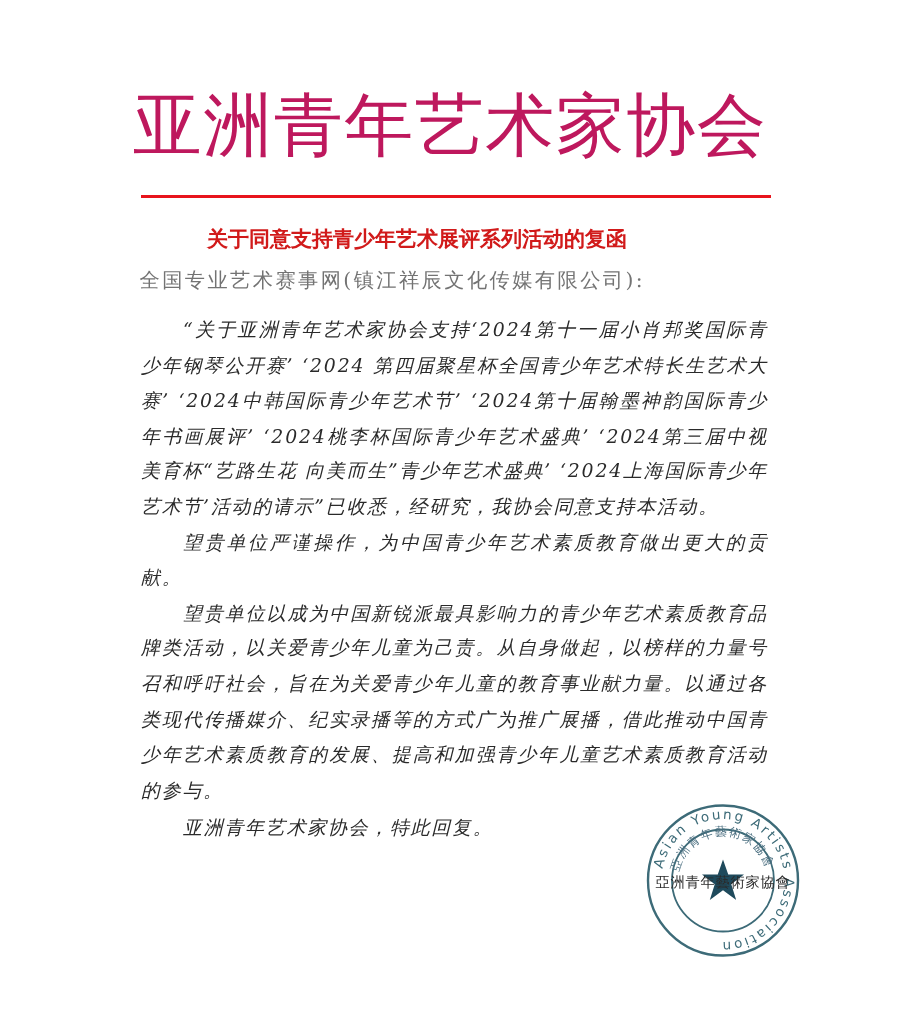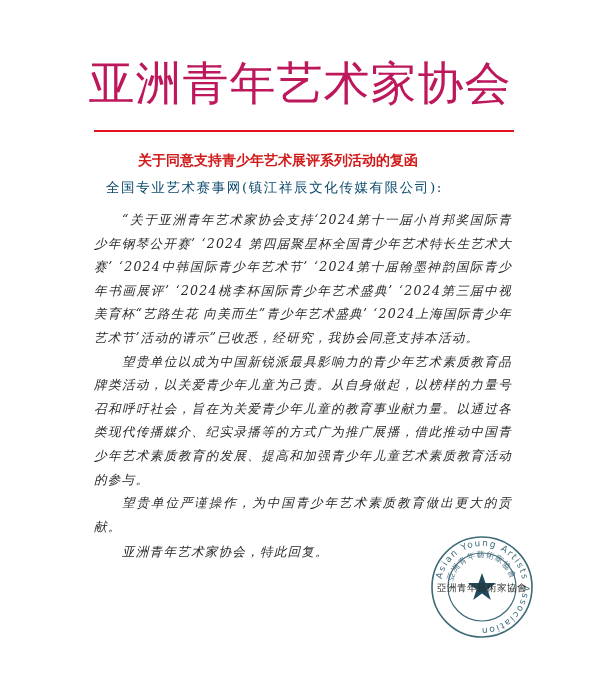--- a/index.html
+++ b/index.html
@@ -42,26 +42,26 @@
       top: 150px;
       width: 556px;
       text-align: center;
       font-size: 14px;
       line-height: 20px;
       color: #d11a1a;
       font-weight: bold;
     }
     .salutation {
       position: absolute;
-      left: 106px;
+      left: 93px;
       top: 177px;
       font-size: 13.5px;
       line-height: 20px;
       letter-spacing: 1.6px;
-      color: #0c4a6e;
+      color: #737373;
     }
     .body {
       position: absolute;
       left: 94px;
       top: 208px;
       width: 418px;
       font-size: 12.6px;
       line-height: 23.6px;
       color: #2a2a2a;
       letter-spacing: 1.2px;
@@ -88,22 +88,22 @@
 
 <div class="letterhead-title">亚洲青年艺术家协会</div>
 <div class="letterhead-rule"></div>
 
 <div class="doc-subject">关于同意支持青少年艺术展评系列活动的复函</div>
 
 <div class="salutation">全国专业艺术赛事网(镇江祥辰文化传媒有限公司):</div>
 
 <div class="body">
   <p>“关于亚洲青年艺术家协会支持‘2024第十一届小肖邦奖国际青少年钢琴公开赛’ ‘2024 第四届聚星杯全国青少年艺术特长生艺术大赛’ ‘2024中韩国际青少年艺术节’ ‘2024第十届翰墨神韵国际青少年书画展评’ ‘2024桃李杯国际青少年艺术盛典’ ‘2024第三届中视美育杯“艺路生花 向美而生”青少年艺术盛典’ ‘2024上海国际青少年艺术节’活动的请示”已收悉，经研究，我协会同意支持本活动。</p>
+  <p>望贵单位严谨操作，为中国青少年艺术素质教育做出更大的贡献。</p>
   <p>望贵单位以成为中国新锐派最具影响力的青少年艺术素质教育品牌类活动，以关爱青少年儿童为己责。从自身做起，以榜样的力量号召和呼吁社会，旨在为关爱青少年儿童的教育事业献力量。以通过各类现代传播媒介、纪实录播等的方式广为推广展播，借此推动中国青少年艺术素质教育的发展、提高和加强青少年儿童艺术素质教育活动的参与。</p>
-  <p>望贵单位严谨操作，为中国青少年艺术素质教育做出更大的贡献。</p>
   <p class="last">亚洲青年艺术家协会，特此回复。</p>
 </div>
 
 <svg class="seal" viewBox="0 0 104 104" xmlns="http://www.w3.org/2000/svg">
   <defs>
     <path id="outerArc" d="M 52,52 m -41,0 a 41,41 0 1,1 82,0 a 41,41 0 1,1 -82,0"></path>
     <path id="innerArc" d="M 22,52 a 30,30 0 1,1 60,0"></path>
   </defs>
   <circle cx="52" cy="52" r="50" fill="none" stroke="#3d6b78" stroke-width="1.6"></circle>
   <circle cx="52" cy="52" r="34" fill="none" stroke="#3d6b78" stroke-width="1.2"></circle>

